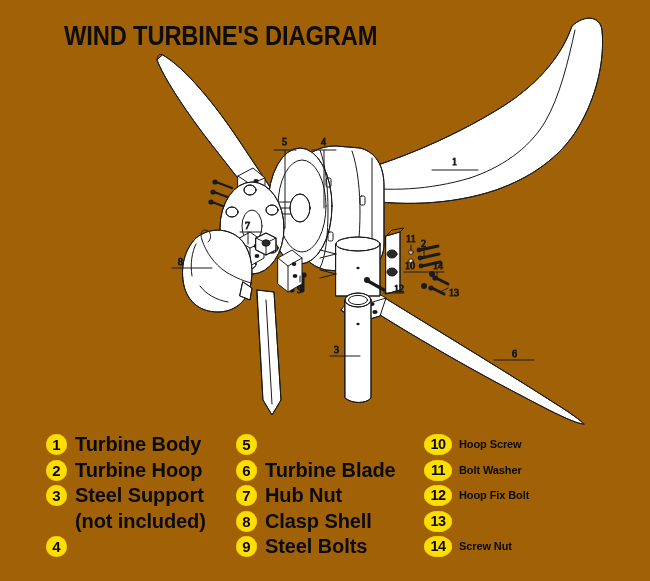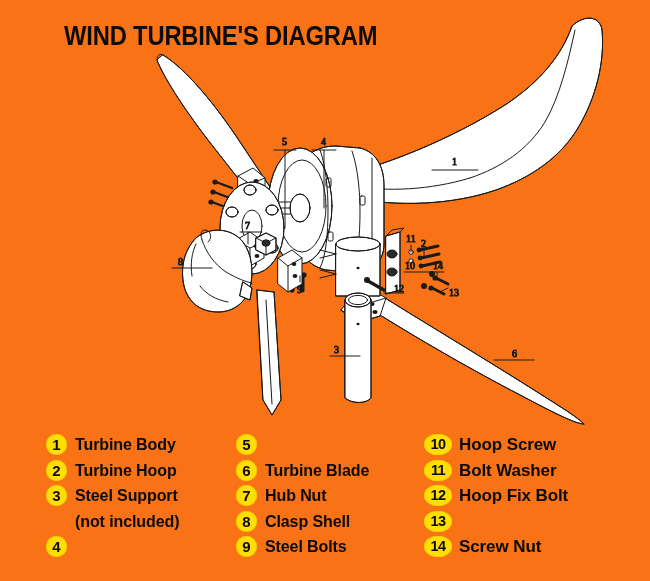--- a/index.html
+++ b/index.html
@@ -4,21 +4,21 @@
 <title>Wind Turbine Diagram</title>
 <style>
   html,body{margin:0;padding:0;background:#ffffff;}
   body{
     width:650px;height:581px;
     position:relative;overflow:hidden;
     font-family:"Liberation Sans", sans-serif;
     color:#111111;
     -webkit-font-smoothing:antialiased;
   }
-  #page{position:absolute;inset:0;background:#f97316;}
+  #page{position:absolute;inset:0;background:#a16207;}
 
   
   #title{
     position:absolute;left:64px;top:21px;
     font-family:"Liberation Sans Narrow","Liberation Sans",sans-serif;
     font-weight:700;
     font-size:27px;
     letter-spacing:-0.2px;
     transform:scaleX(0.88);
     transform-origin:left center;
@@ -66,27 +66,27 @@
     font-size:14.5px;
     letter-spacing:-0.6px;
     margin-right:7px;
   }
   .badge.blank{
     background:transparent;
     box-shadow:none;
   }
   .legend-label{
     font-weight:700;
-    font-size:16px;
+    font-size:20px;
     line-height:19px;
     white-space:nowrap;
     color:#0a0a0a;
     letter-spacing:-0.1px;
   }
-  .legend-label.narrow{font-size:17px;}
+  .legend-label.narrow{font-size:11px;}
 
   
   .cn{font-family:"Liberation Serif",serif;font-size:10px;fill:#111;}
 </style>
 </head>
 <body>
 
 <div id="page">
 
   <div id="title">WIND TURBINE'S DIAGRAM</div>

